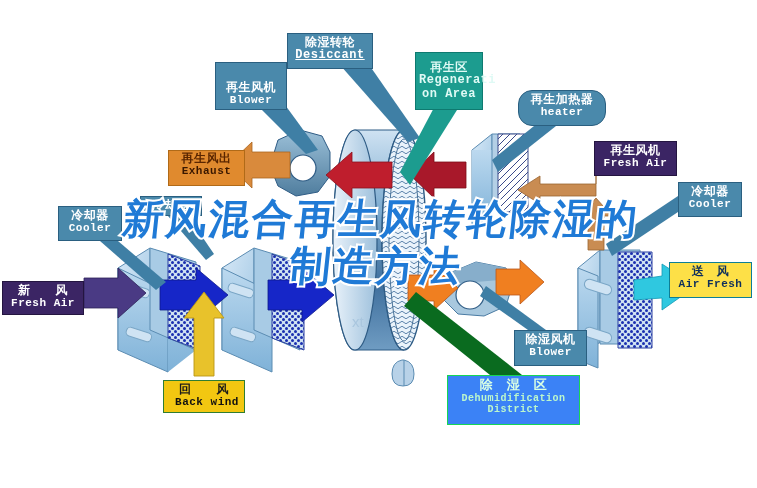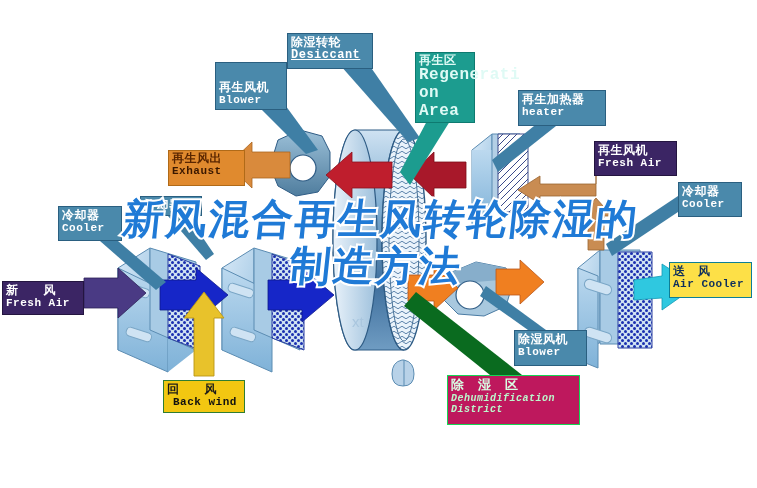--- a/index.html
+++ b/index.html
@@ -1,21 +1,21 @@
 <!DOCTYPE html>
 <html><head>
 <meta charset="utf-8">
 <title>Dehumidification Rotor Diagram</title>
 <style>
   html,body{margin:0;padding:0;background:#ffffff;}
   body{font-family:"Liberation Sans",sans-serif;}
   #stage{position:relative;width:757px;height:488px;background:#ffffff;overflow:hidden;}
 
   
-  .lbl{position:absolute;box-sizing:border-box;text-align:left;line-height:1.12;
+  .lbl{position:absolute;box-sizing:border-box;text-align:center;line-height:1.12;
        white-space:pre-line;letter-spacing:.5px;}
   .lbl .cn{display:block;font-weight:bold;}
   .lbl .en{display:block;font-family:"Liberation Mono",monospace;font-weight:bold;}
 
   
   .lbl.steel{background:#4a89ab;border:1px solid #2a5f80;color:#ffffff;}
   .lbl.steel .cn{color:#ffffff;}
   .lbl.steel .en{color:#ffffff;}
 
   
@@ -28,23 +28,23 @@
 
   
   .lbl.purple{background:#3b2564;border:1px solid #241540;color:#ffffff;}
 
   
   .lbl.yellow{background:#f2c711;border:1px solid #2f7d32;color:#202020;}
   .lbl.yellow .cn{color:#1a1a1a;}
   .lbl.yellow .en{color:#101010;margin-left:6px;}
 
   
-  .lbl.green{background:#be185d;border:1px solid #17d655;color:#c9ffd8;}
+  .lbl.green{background:#3b82f6;border:1px solid #17d655;color:#c9ffd8;}
   .lbl.green .cn{color:#d9ffe4;}
-  .lbl.green .en{color:#bcf7cc;font-style:italic;}
+  .lbl.green .en{color:#bcf7cc;}
 
   
   .lbl.cyan{background:#fde047;border:1px solid #0d7f96;color:#10305c;}
   .lbl.cyan .cn{color:#0e2f5c;}
   .lbl.cyan .en{color:#0e2f5c;}
 
   
   #title{position:absolute;left:0;top:196px;width:757px;text-align:center;
          font-family:"DejaVu Sans","Liberation Sans",sans-serif;
          font-weight:bold;font-size:41px;line-height:47px;letter-spacing:2px;
@@ -234,27 +234,27 @@
   </svg>
 
   <div id="title">
     <span>新风混合再生风转轮除湿的</span>
     <span>制造方法</span>
   </div>
 
   <div id="labels">
       <div class="lbl steel" style="left: 287px; top: 33px; width: 86px; min-height: 36px; padding: 2px 3px;"><span class="cn" style="font-size: 12px;">除湿转轮</span><span class="en" style="font-size: 12px; text-decoration: underline;">Desiccant</span></div>
       <div class="lbl steel" style="left: 215px; top: 62px; width: 72px; min-height: 36px; padding: 2px 3px;"><span class="cn" style="font-size: 12px; margin-top: 16px;">再生风机</span><span class="en" style="font-size: 11px;">Blower</span></div>
-      <div class="lbl teal" style="left: 415px; top: 52px; width: 60px; min-height: 50px; padding: 1px 3px;"><span class="cn" style="font-size: 12px;">再生区</span><span class="en" style="font-size: 16px;">Regenerati on Area</span></div>
-      <div class="lbl steel" style="left: 518px; top: 90px; width: 88px; min-height: 36px; padding: 2px 3px;"><span class="cn" style="font-size: 12px;">再生加热器</span><span class="en" style="font-size: 11px;">heater</span></div>
+      <div class="lbl teal" style="left: 415px; top: 52px; width: 68px; min-height: 50px; padding: 8px 3px;"><span class="cn" style="font-size: 12px;">再生区</span><span class="en" style="font-size: 12px;">Regenerati on Area</span></div>
+      <div class="lbl steel" style="left: 518px; top: 90px; width: 88px; min-height: 36px; padding: 2px 3px; border-radius: 14px;"><span class="cn" style="font-size: 12px;">再生加热器</span><span class="en" style="font-size: 11px;">heater</span></div>
       <div class="lbl purple" style="left: 594px; top: 141px; width: 83px; min-height: 35px; padding: 2px 3px;"><span class="cn" style="font-size: 12px;">再生风机</span><span class="en" style="font-size: 11px;">Fresh Air</span></div>
       <div class="lbl steel" style="left: 678px; top: 182px; width: 64px; min-height: 35px; padding: 2px 3px;"><span class="cn" style="font-size: 12px;">冷却器</span><span class="en" style="font-size: 11px;">Cooler</span></div>
       <div class="lbl orange" style="left: 168px; top: 150px; width: 77px; min-height: 36px; padding: 1px 3px;"><span class="cn" style="font-size: 12px;">再生风出</span><span class="en" style="font-size: 11px;">Exhaust</span></div>
       <div class="lbl steel" style="left: 140px; top: 196px; width: 62px; min-height: 20px; padding: 2px 3px;"><span class="cn" style="font-size: 12px;">冷却器</span></div>
       <div class="lbl steel" style="left: 58px; top: 206px; width: 64px; min-height: 35px; padding: 2px 3px;"><span class="cn" style="font-size: 12px;">冷却器</span><span class="en" style="font-size: 11px;">Cooler</span></div>
       <div class="lbl purple" style="left: 2px; top: 281px; width: 82px; min-height: 34px; padding: 2px 3px;"><span class="cn" style="font-size: 12px;">新　　风</span><span class="en" style="font-size: 11px;">Fresh Air</span></div>
       <div class="lbl yellow" style="left: 163px; top: 380px; width: 82px; min-height: 33px; padding: 2px 3px;"><span class="cn" style="font-size: 12px;">回　　风</span><span class="en" style="font-size: 11px;">Back wind</span></div>
       <div class="lbl steel" style="left: 514px; top: 330px; width: 73px; min-height: 36px; padding: 2px 3px;"><span class="cn" style="font-size: 12px;">除湿风机</span><span class="en" style="font-size: 11px;">Blower</span></div>
       <div class="lbl green" style="left: 447px; top: 375px; width: 133px; min-height: 50px; padding: 2px 3px;"><span class="cn" style="font-size: 13px;">除　湿　区</span><span class="en" style="font-size: 10px;">Dehumidification District</span></div>
-      <div class="lbl cyan" style="left: 669px; top: 262px; width: 83px; min-height: 36px; padding: 2px 3px;"><span class="cn" style="font-size: 12px;">送　风</span><span class="en" style="font-size: 11px;">Air Cooler</span></div>
+      <div class="lbl cyan" style="left: 669px; top: 262px; width: 83px; min-height: 36px; padding: 2px 3px;"><span class="cn" style="font-size: 12px;">送　风</span><span class="en" style="font-size: 11px;">Air Fresh</span></div>
     </div>
 
 </div>
 
 </body></html>

